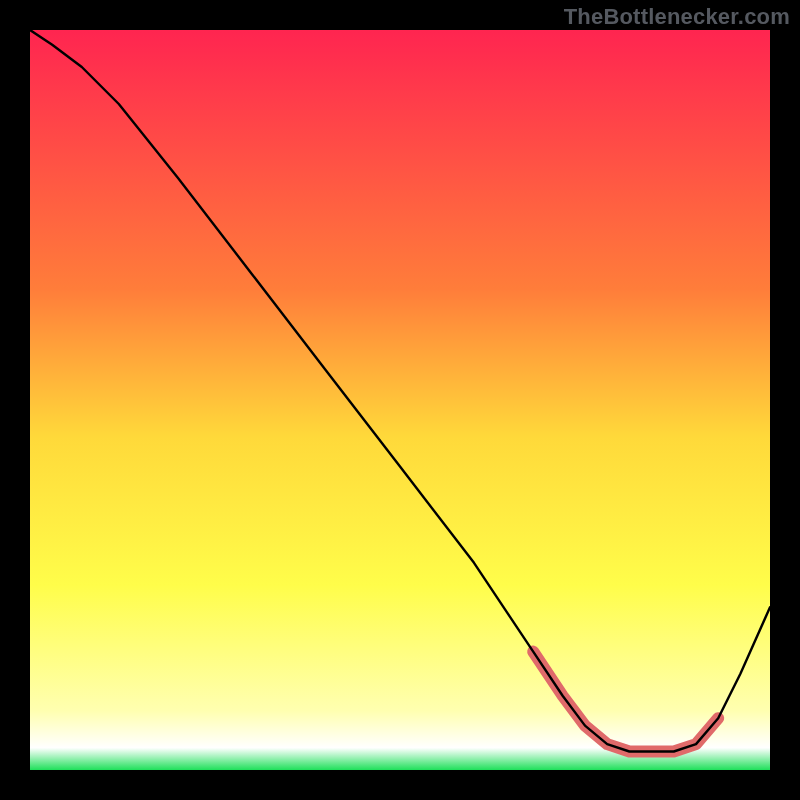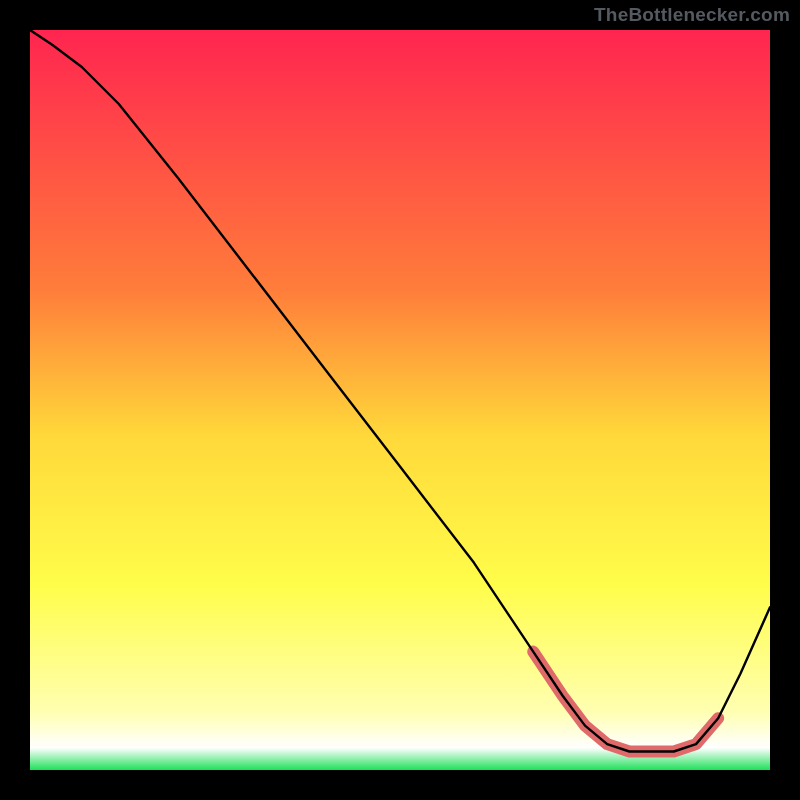--- a/index.html
+++ b/index.html
@@ -15,21 +15,21 @@
     position: relative;
     width: 800px;
     height: 800px;
     background: #000;
   }
   .watermark {
     position: absolute;
     top: 4px;
     right: 10px;
     color: #555960;
-    font-size: 19px;
+    font-size: 22px;
     font-weight: 600;
     letter-spacing: 0.2px;
     z-index: 5;
   }
   .plot {
     position: absolute;
     left: 30px;
     top: 30px;
     width: 740px;
     height: 740px;

